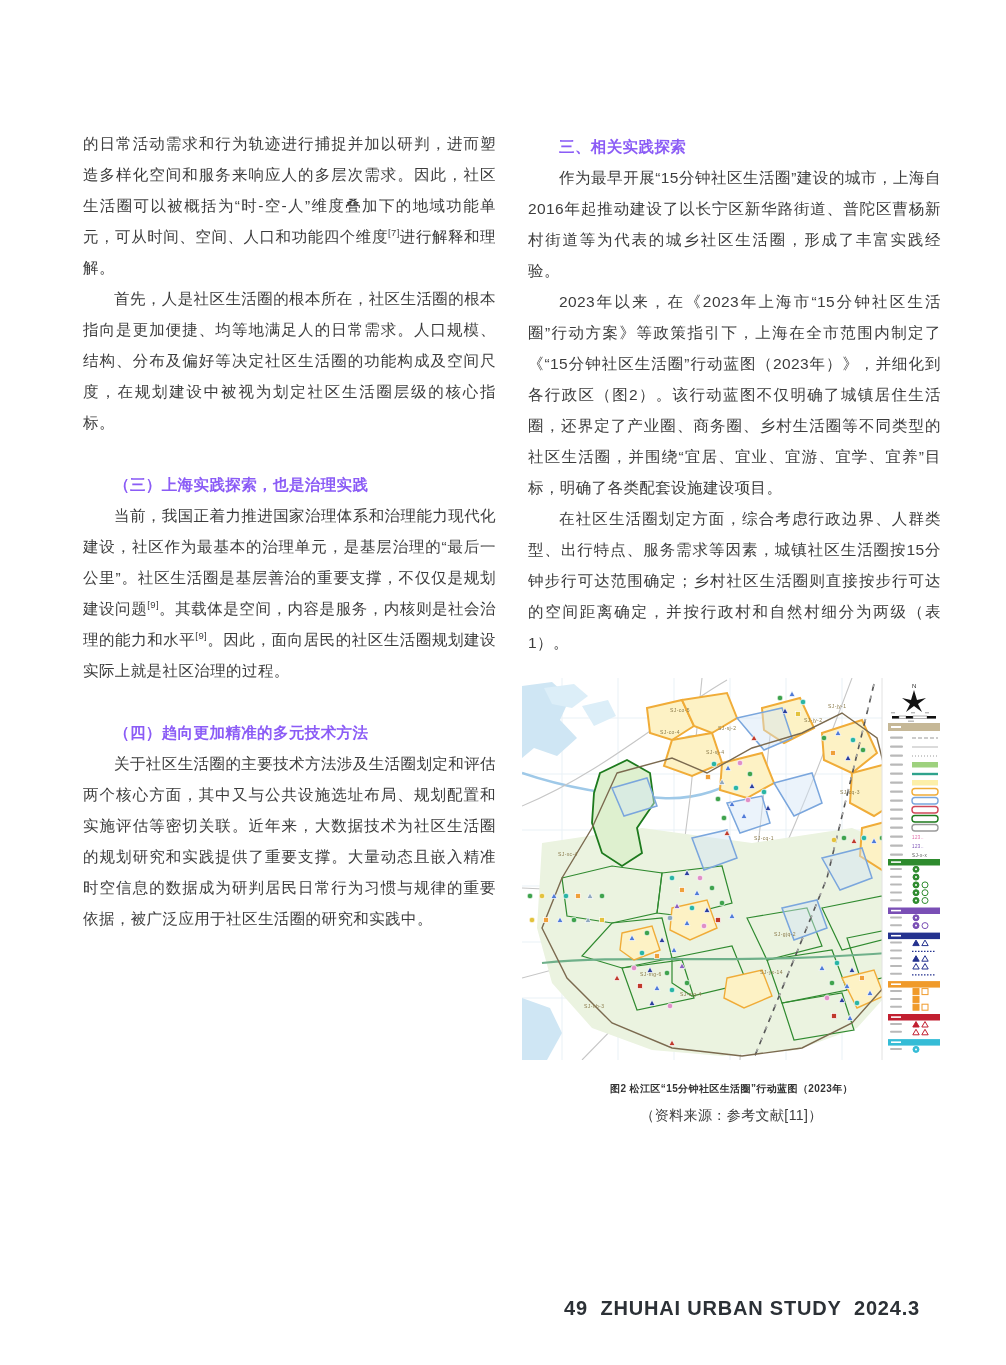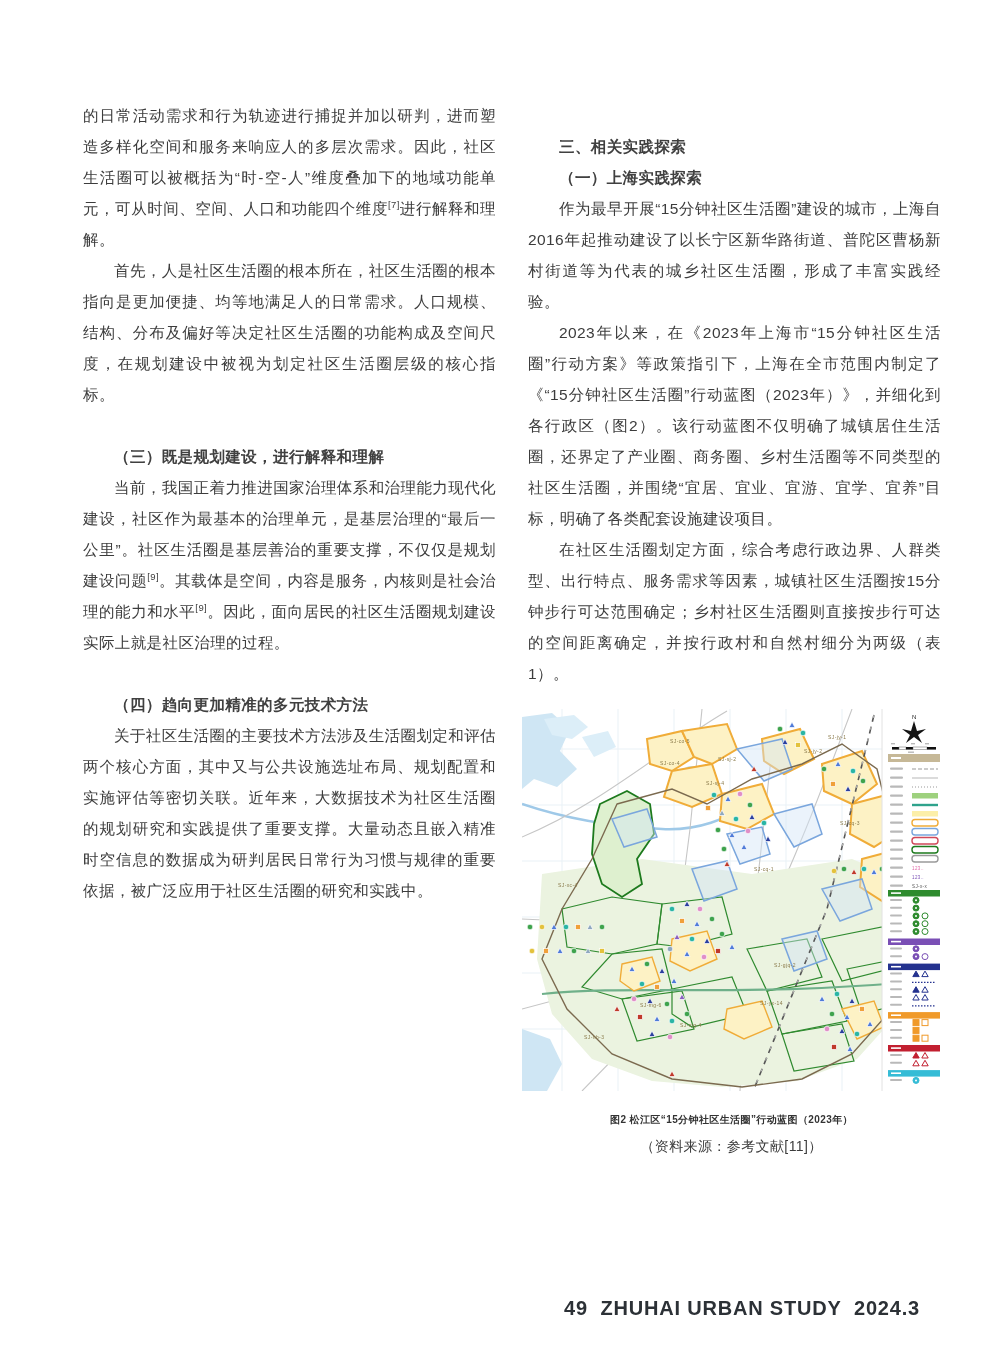--- a/index.html
+++ b/index.html
@@ -3,52 +3,51 @@
 <meta charset="utf-8">
 <style>
   html,body{margin:0;padding:0;background:#9a9a9a;}
   .page{position:relative;width:1006px;height:1365px;background:#ffffff;margin:0 auto;
         font-family:"Liberation Sans","DejaVu Sans",sans-serif;color:#3c3c3c;overflow:hidden;}
   .col{position:absolute;top:100px;width:413px;font-size:15.5px;line-height:31px;
        text-align:justify;letter-spacing:.4px;}
   .col.left{left:83px;}
   .col.right{left:528px;}
   .col p{margin:0;text-indent:2em;}
-  .col p.noindent{text-indent:0;}
+  .col p.noindent{text-indent:0;margin-top:28px;}
   .col h3{margin:31px 0 0 0;font-size:15.5px;line-height:31px;font-weight:bold;
-          color:#404040;text-indent:2em;}
+          color:#8b5cf6;text-indent:2em;}
   .col h3.sub{margin-top:0;}
   sup{font-size:9.5px;line-height:0;vertical-align:super;}
   .figure{margin-top:20px;margin-left:-6px;}
   .figure svg{display:block;}
   .caption{margin-top:16px;text-align:center;text-indent:0;}
   .caption .l1{font-weight:bold;font-size:10px;line-height:26px;color:#333;}
   .caption .l2{font-size:14px;line-height:26px;color:#3c3c3c;}
   .footer{position:absolute;top:1297px;right:86px;font-size:20px;font-weight:600;
           color:#2c3136;letter-spacing:.8px;white-space:pre;}
   text.zlab{font-size:5px;fill:#8a7a4a;font-family:"Liberation Sans",sans-serif;}
   text.ltxt{font-family:"Liberation Sans",sans-serif;}
 </style>
 </head>
 <body>
 
 <div class="page">
 
   <div class="col left">
     <p class="noindent">的日常活动需求和行为轨迹进行捕捉并加以研判，进而塑造多样化空间和服务来响应人的多层次需求。因此，社区生活圈可以被概括为“时-空-人”维度叠加下的地域功能单元，可从时间、空间、人口和功能四个维度<sup>[7]</sup>进行解释和理解。</p>
     <p>首先，人是社区生活圈的根本所在，社区生活圈的根本指向是更加便捷、均等地满足人的日常需求。人口规模、结构、分布及偏好等决定社区生活圈的功能构成及空间尺度，在规划建设中被视为划定社区生活圈层级的核心指标。</p>
-    <h3>（三）既是规划建设，进行解释和理解</h3>
+    <h3>（三）上海实践探索，也是治理实践</h3>
     <p>当前，我国正着力推进国家治理体系和治理能力现代化建设，社区作为最基本的治理单元，是基层治理的“最后一公里”。社区生活圈是基层善治的重要支撑，不仅仅是规划建设问题<sup>[9]</sup>。其载体是空间，内容是服务，内核则是社会治理的能力和水平<sup>[9]</sup>。因此，面向居民的社区生活圈规划建设实际上就是社区治理的过程。</p>
     <h3>（四）趋向更加精准的多元技术方法</h3>
     <p>关于社区生活圈的主要技术方法涉及生活圈划定和评估两个核心方面，其中又与公共设施选址布局、规划配置和实施评估等密切关联。近年来，大数据技术为社区生活圈的规划研究和实践提供了重要支撑。大量动态且嵌入精准时空信息的数据成为研判居民日常行为习惯与规律的重要依据，被广泛应用于社区生活圈的研究和实践中。</p>
   </div>
 
   <div class="col right">
     <h3>三、相关实践探索</h3>
-    <h3 class="sub">（一）上海实践探索</h3>
     <p>作为最早开展“15分钟社区生活圈”建设的城市，上海自2016年起推动建设了以长宁区新华路街道、普陀区曹杨新村街道等为代表的城乡社区生活圈，形成了丰富实践经验。</p>
     <p>2023年以来，在《2023年上海市“15分钟社区生活圈”行动方案》等政策指引下，上海在全市范围内制定了《“15分钟社区生活圈”行动蓝图（2023年）》，并细化到各行政区（图2）。该行动蓝图不仅明确了城镇居住生活圈，还界定了产业圈、商务圈、乡村生活圈等不同类型的社区生活圈，并围绕“宜居、宜业、宜游、宜学、宜养”目标，明确了各类配套设施建设项目。</p>
     <p>在社区生活圈划定方面，综合考虑行政边界、人群类型、出行特点、服务需求等因素，城镇社区生活圈按15分钟步行可达范围确定；乡村社区生活圈则直接按步行可达的空间距离确定，并按行政村和自然村细分为两级（表1）。</p>
 
     <div class="figure">
       <svg width="424" height="382" viewBox="0 0 424 382" xmlns="http://www.w3.org/2000/svg">
 
         <g stroke="#e9f1f6" stroke-width="1">
           <path d="M0,40 H360 M0,96 H360 M0,152 H360 M0,208 H360 M0,264 H360 M0,320 H360"></path>
           <path d="M40,0 V382 M96,0 V382 M152,0 V382 M208,0 V382 M264,0 V382 M320,0 V382"></path>

